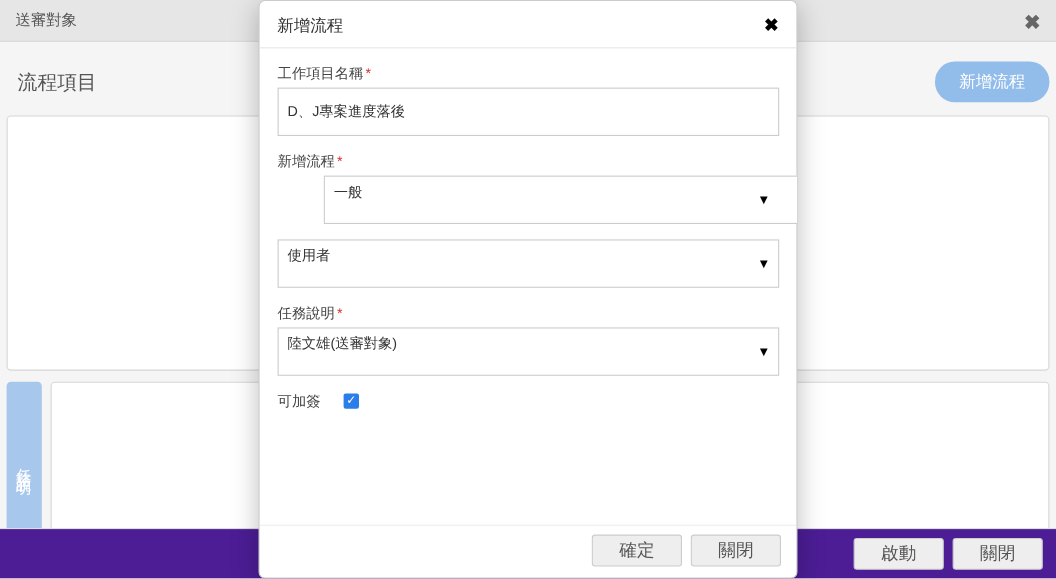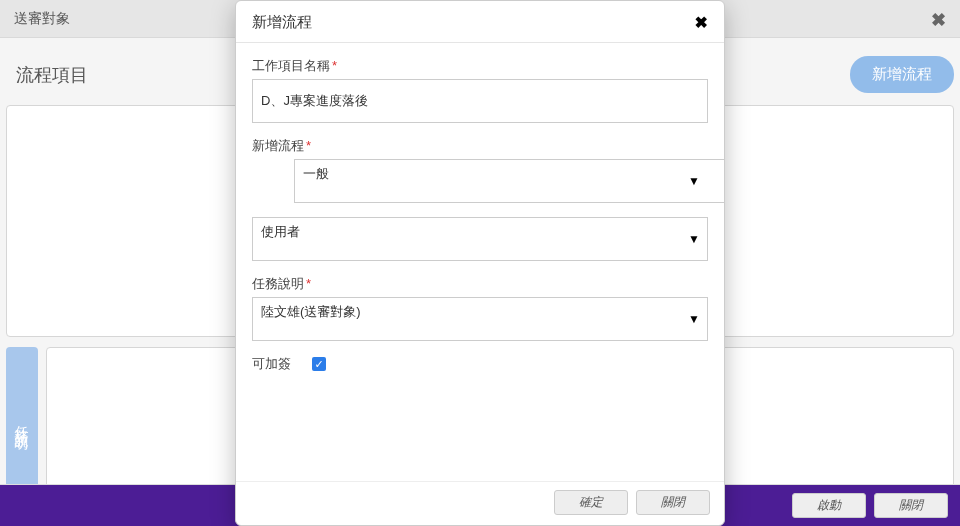--- a/index.html
+++ b/index.html
@@ -34,21 +34,21 @@
     letter-spacing: 4px; padding: 14px 0; height: 150px;
   }
   .task-box { flex: 1; border: 1px solid #d6d6d6; border-radius: 4px; height: 150px; background: #fff; }
   .bg-footer {
     position: absolute; bottom: 0; left: 0; right: 0;
     display: flex; justify-content: flex-end; gap: 8px;
     padding: 8px 12px; background: #4c1d95; border-top: 1px solid #ddd;
   }
   .btn-gray {
     background: #eee; border: 1px solid #ccc; border-radius: 3px;
-    padding: 3px 24px; font-size: 12px; color: #555; cursor: pointer; font-style: italic;
+    padding: 3px 24px; font-size: 16px; color: #555; cursor: pointer;
   }
 
   
   .modal {
     position: absolute; top: 0; left: 235px; width: 490px; height: 526px;
     background: #fff; border: 1px solid #ccc; border-radius: 6px;
     box-shadow: 0 6px 24px rgba(0,0,0,0.25);
     display: flex; flex-direction: column;
   }
   .modal-header {

